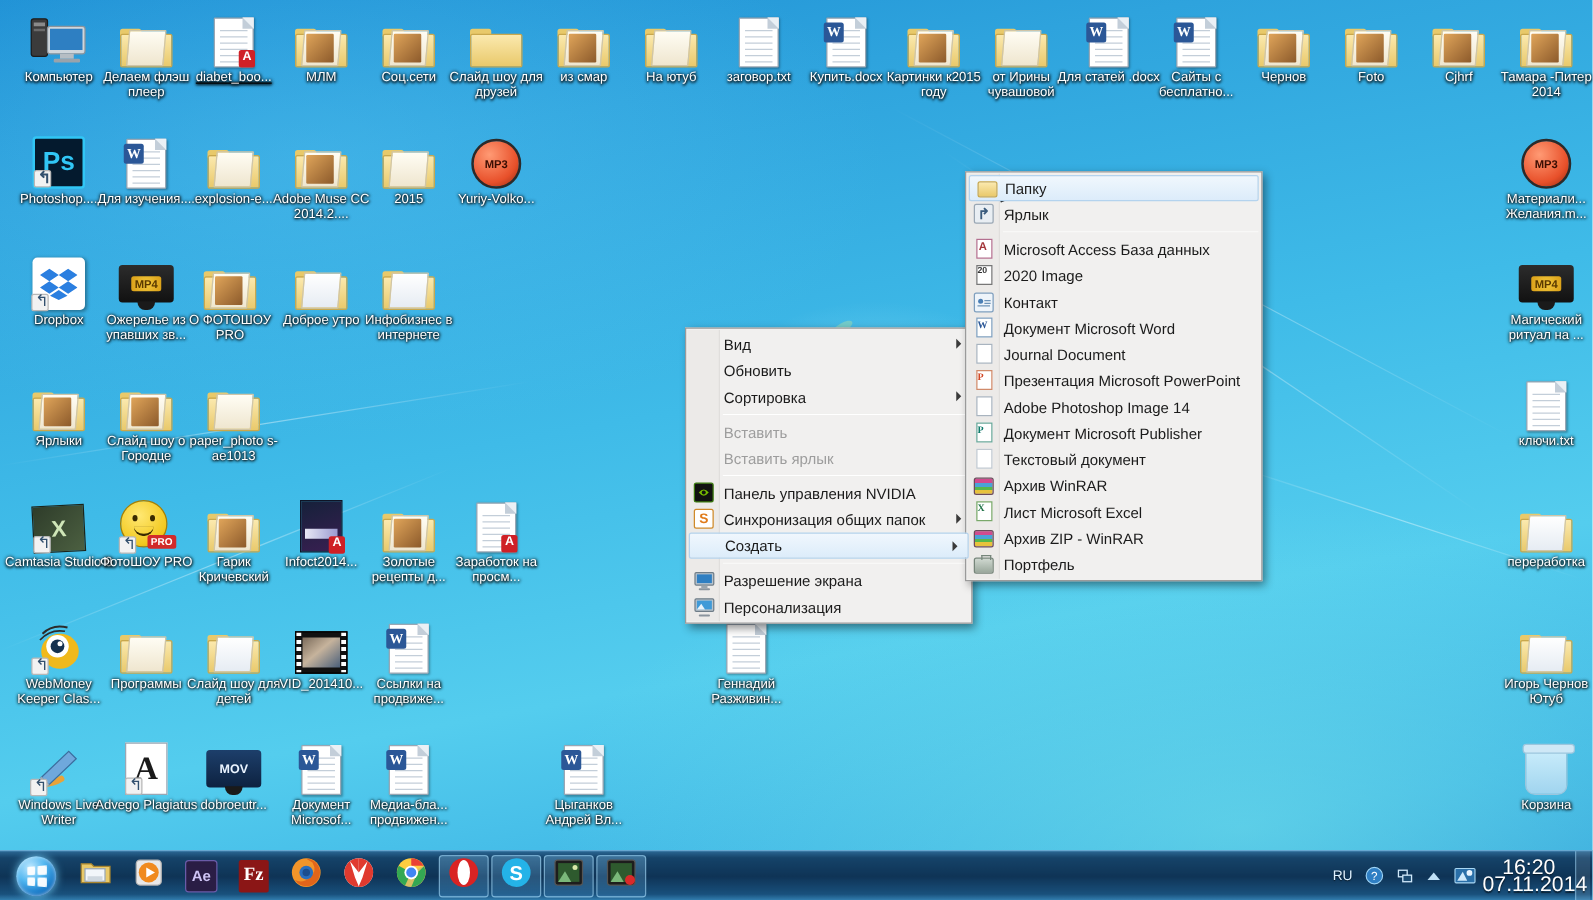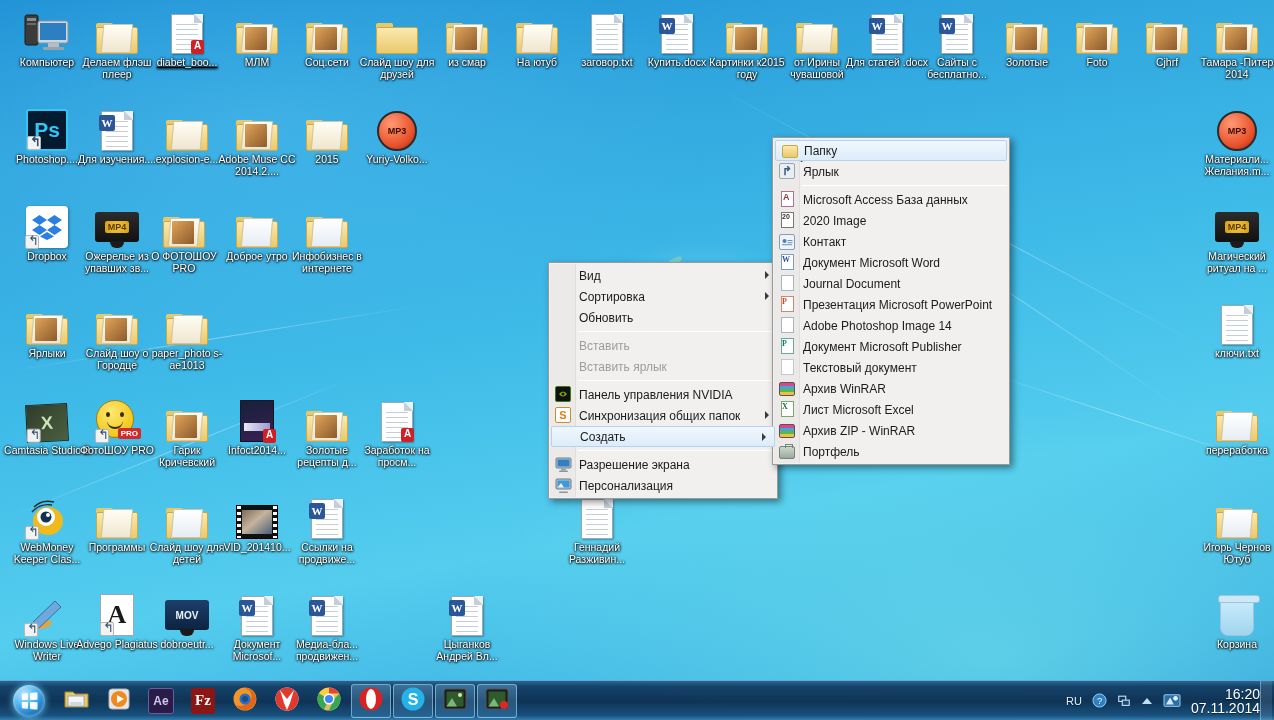--- a/index.html
+++ b/index.html
@@ -84,21 +84,21 @@
   .orb{width:32px;height:32px;border-radius:50%;
     background:radial-gradient(circle at 35% 28%,#bfe8ff 0%,#4fb6f0 38%,#1273c4 70%,#0a4d8e 100%);
     box-shadow:0 0 7px rgba(120,215,255,.85),inset 0 0 4px rgba(255,255,255,.7);
     display:flex;align-items:center;justify-content:center;}
   .orb .flag{width:16px;height:16px;display:grid;grid-template-columns:1fr 1fr;grid-template-rows:1fr 1fr;gap:1.5px;transform:perspective(22px) rotateY(-14deg);}
   .orb .flag i{background:#ffffff;border-radius:1px;opacity:.95;}
   .tbtn{width:40px;height:34px;margin:0 1px;display:flex;align-items:center;justify-content:center;cursor:pointer;border-radius:3px;}
   .tbtn.active{background:linear-gradient(180deg,rgba(150,215,255,.30),rgba(90,170,230,.18));border:1px solid rgba(175,225,255,.55);}
   .tray{margin-left:auto;display:flex;align-items:center;height:40px;padding-right:2px;}
   .tray .t{margin:0 5px;display:flex;align-items:center;justify-content:center;cursor:pointer;}
-  .clock{color:#fff;font-size:14px;text-align:right;line-height:14px;width:74px;text-shadow:0 1px 1px rgba(0,0,0,.6);cursor:pointer;}
+  .clock{color:#fff;font-size:17px;text-align:center;line-height:14px;width:74px;text-shadow:0 1px 1px rgba(0,0,0,.6);cursor:pointer;}
   .showdesk{width:12px;height:40px;border-left:1px solid rgba(160,215,250,.5);background:rgba(255,255,255,.10);cursor:pointer;}
   .cursor{position:absolute;left:794px;top:144px;width:14px;height:20px;pointer-events:none;}
 </style>
 </head>
 <body>
 
 <div class="streak s1"></div>
 <div class="streak s2"></div>
 <div class="streak s3"></div>
 <div class="streak s4"></div>
@@ -271,21 +271,21 @@
       <div class="lbl">Сайты с бесплатно...</div>
     </div>
     <div class="ico" style="left: 984px; top: 6px;">
       <div class="art">
         <div class="folder">
           <div class="bk"></div>
           <div class="ft"></div>
           <div class="pk" style="background:linear-gradient(135deg,#e0a55a,#8c5a2b)"></div>
         </div>
       </div>
-      <div class="lbl">Золотые</div>
+      <div class="lbl">Чернов</div>
     </div>
     <div class="ico" style="left: 1054px; top: 6px;">
       <div class="art">
         <div class="folder">
           <div class="bk"></div>
           <div class="ft"></div>
           <div class="pk" style="background:linear-gradient(135deg,#e0a55a,#8c5a2b)"></div>
         </div>
       </div>
       <div class="lbl">Foto</div>
@@ -704,25 +704,25 @@
     </div>
   </div>
 
 <div class="menu" id="ctxmenu" style="left: 548px; top: 262px; width: 230px;">
   <div class="gutter"></div>
 <div class="mrow">
       <span>Вид</span>
       <span class="arrow"></span>
     </div>
     <div class="mrow">
+      <span>Обновить</span>
+    </div>
+    <div class="mrow">
       <span>Сортировка</span>
       <span class="arrow"></span>
-    </div>
-    <div class="mrow">
-      <span>Обновить</span>
     </div>
     <div class="msep"></div>
     <div class="mrow dis">
       <span>Вставить</span>
     </div>
     <div class="mrow dis">
       <span>Вставить ярлык</span>
     </div>
     <div class="msep"></div>
     <div class="mrow">

